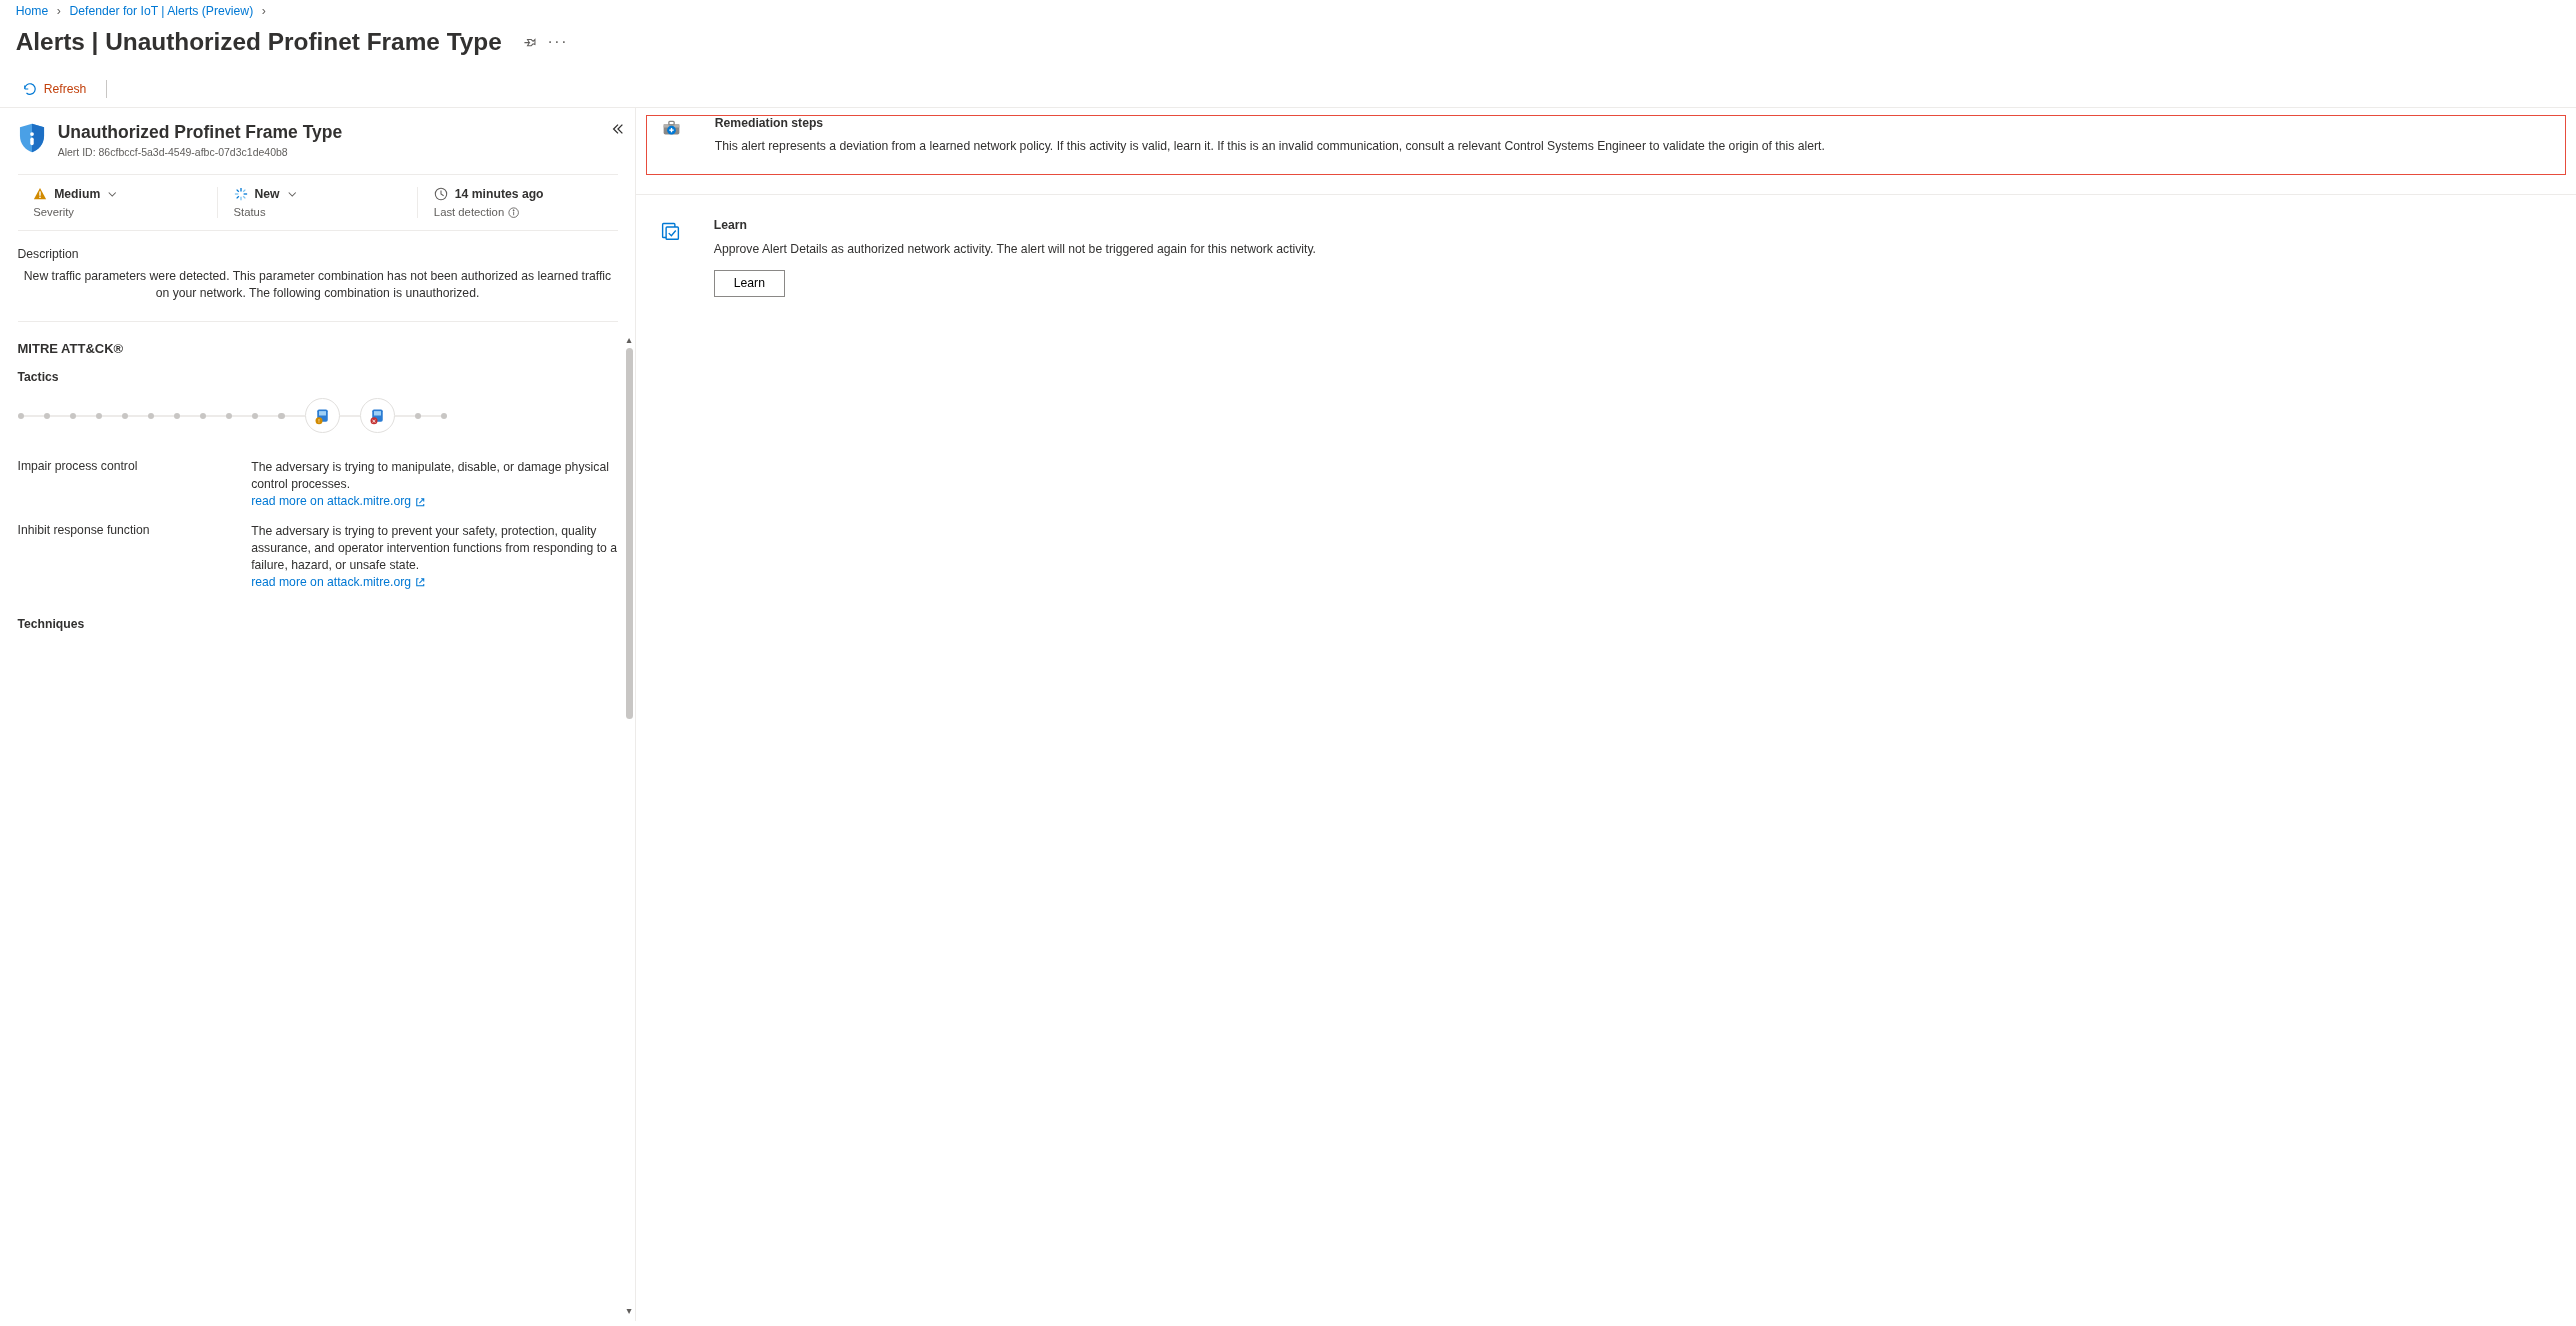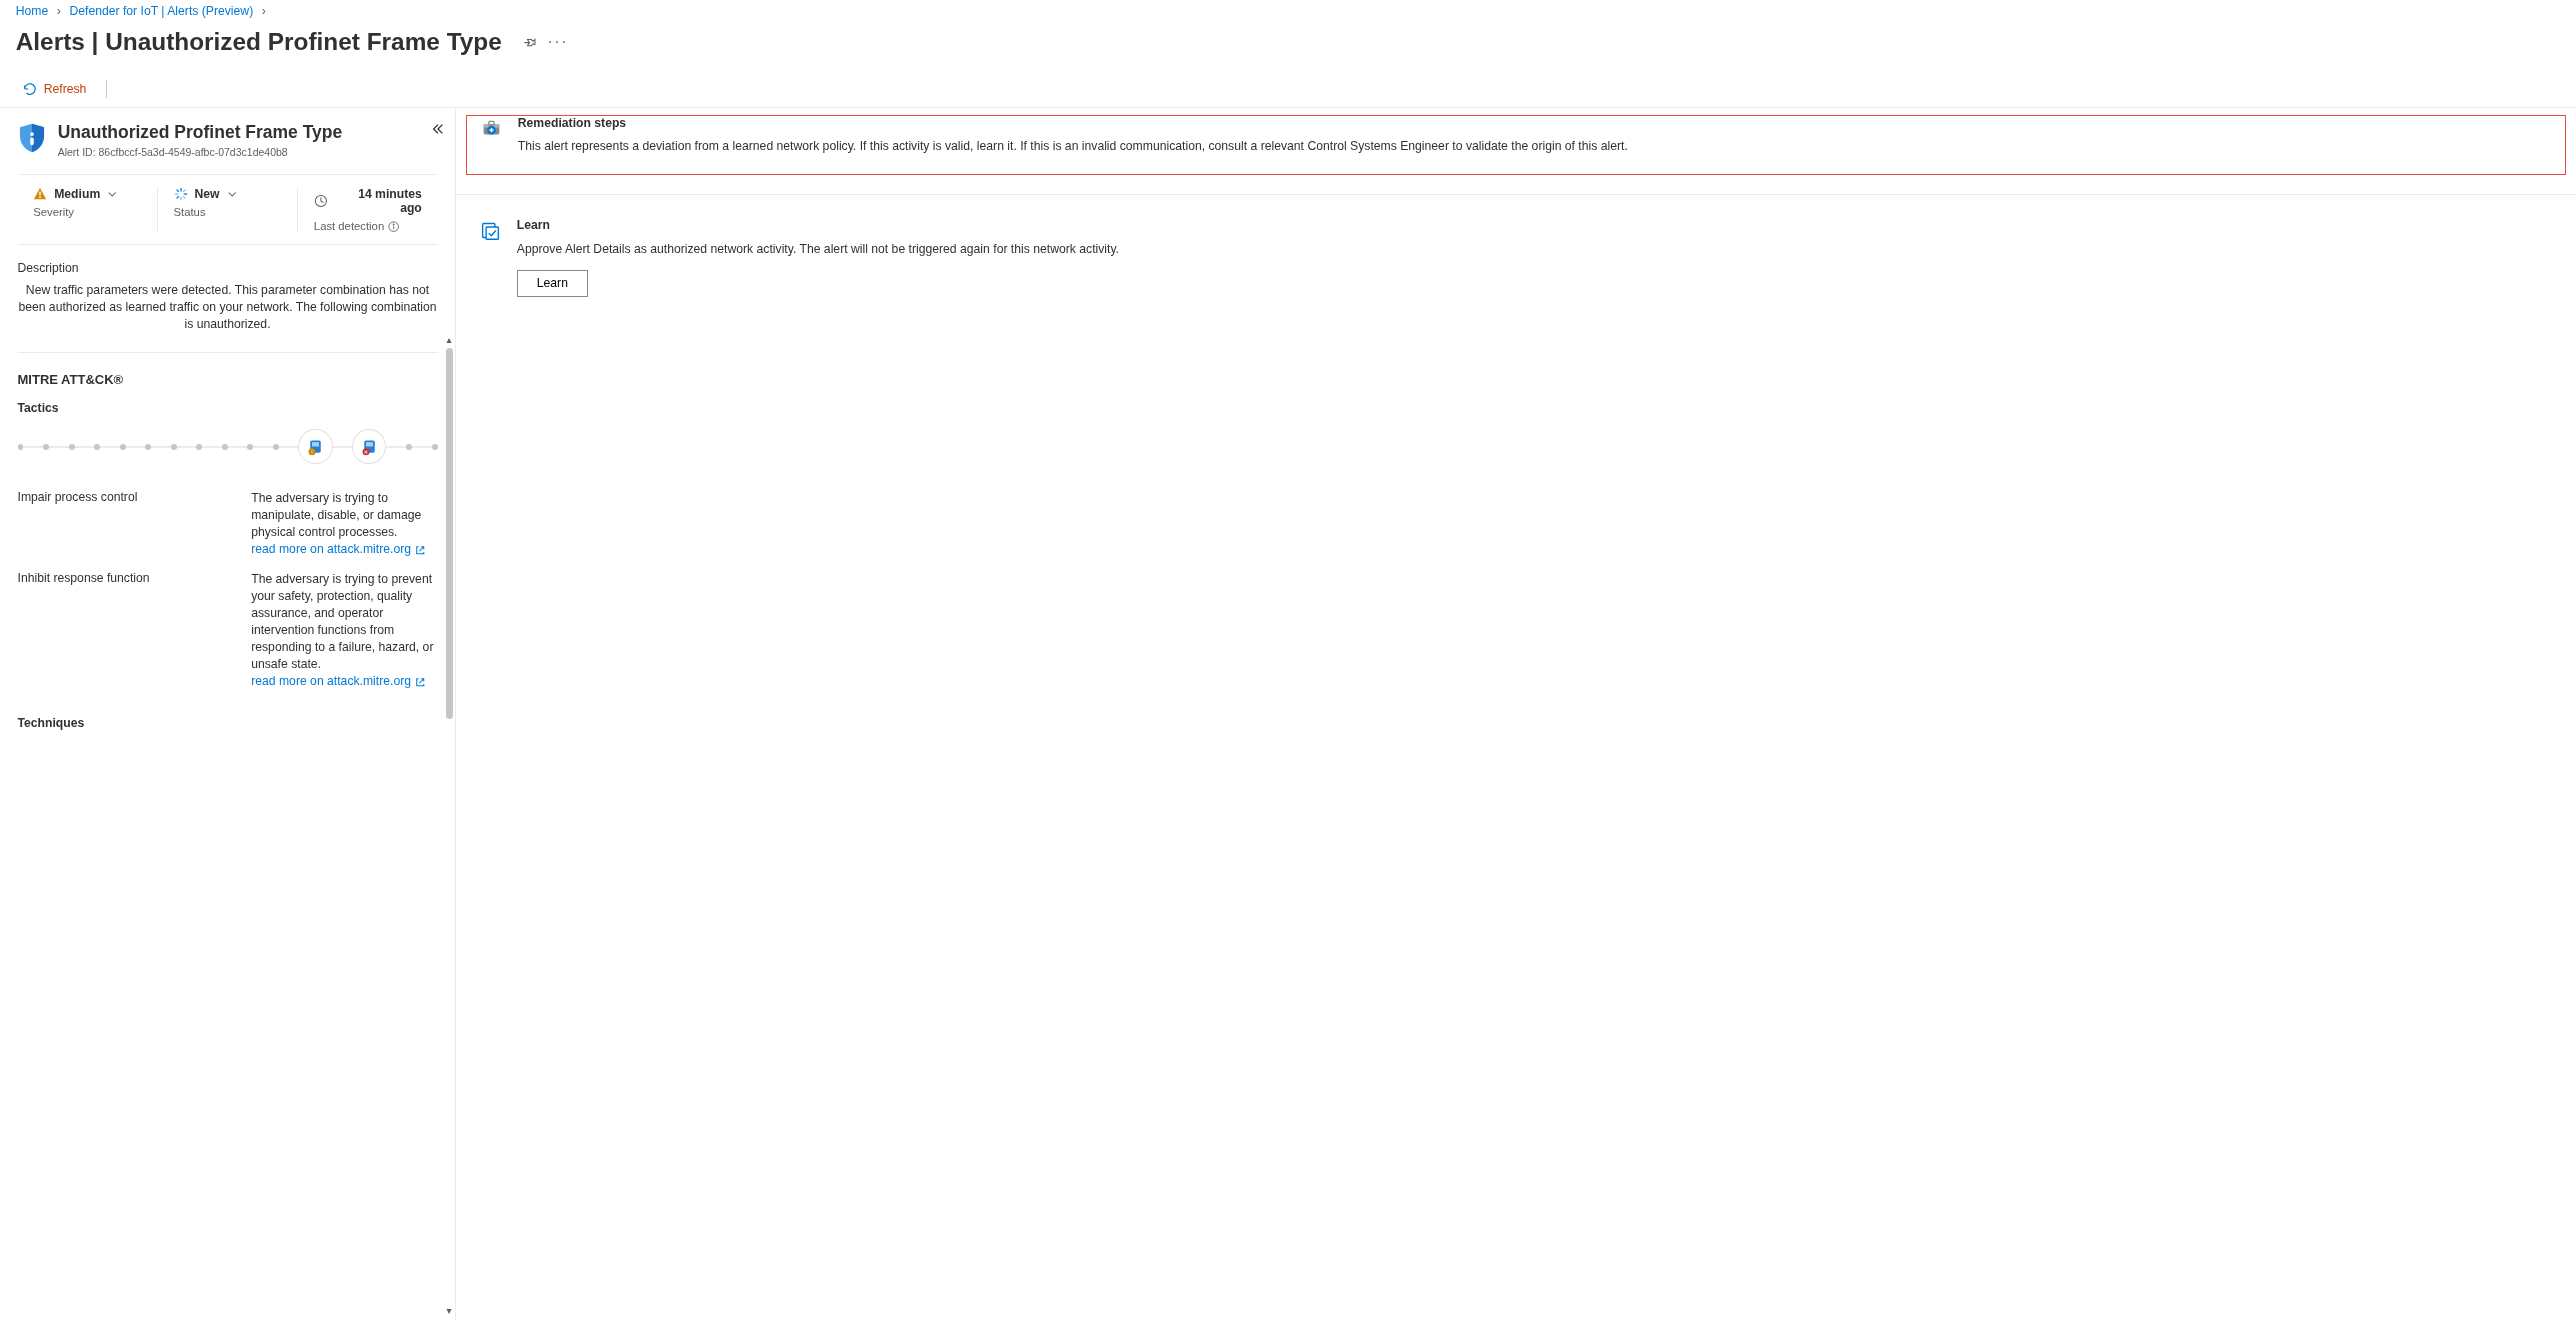--- a/index.html
+++ b/index.html
@@ -41,21 +41,21 @@
   background: none; border: none; font-size: 12.2px; color: #c2410c;
   display: inline-flex; align-items: center; gap: 7px; cursor: pointer;
   padding: 3.5px 7px;
 }
 .toolbar .sep-v { width: 0.9px; height: 17.5px; background: #c8c6c4; margin: 0 12.2px; }
 .content-area {
   display: flex;
   height: calc(100vh - 113px);
 }
 .left-pane {
-  width: 456px;
+  width: 636px;
   border-right: 0.9px solid #edebe9;
   position: relative;
 }
 .left-inner {
   padding: 14px 17.5px;
   height: 100%;
   overflow-y: auto;
 }
 .alert-header {
   display: flex;
@@ -134,21 +134,21 @@
 .tabs {
   display: flex; gap: 24.4px; border-bottom: 0.9px solid #edebe9;
   margin: 0 -14px 21px -14px; padding: 0 14px;
 }
 .tab {
   padding: 12.2px 1.7px; font-size: 13px; cursor: pointer; color: #605e5c;
   border-bottom: 2.6px solid transparent; margin-bottom:-0.9px;
 }
 .tab.active { color: #323130; border-bottom-color: #0078d4; font-weight:400;}
 .action-section {
-  display: flex; gap: 12px; margin-bottom: 23px;
+  display: flex; gap: 29px; margin-bottom: 23px;
 }
 .action-icon { width: 24.4px; flex-shrink: 0; padding-top: 1.7px;}
 .action-body { flex: 1; }
 .action-title { font-size: 12.2px; font-weight: 600; margin-bottom: 8.7px; }
 .action-text { font-size: 12.2px; color: #323130; line-height: 1.4; }
 .btn-outline {
   margin-top: 12.2px; padding: 5.2px 19px; background: #fff;
   border: 0.9px solid #8a8886; font-size: 12.2px; cursor: pointer;
 }
 .right-divider {

